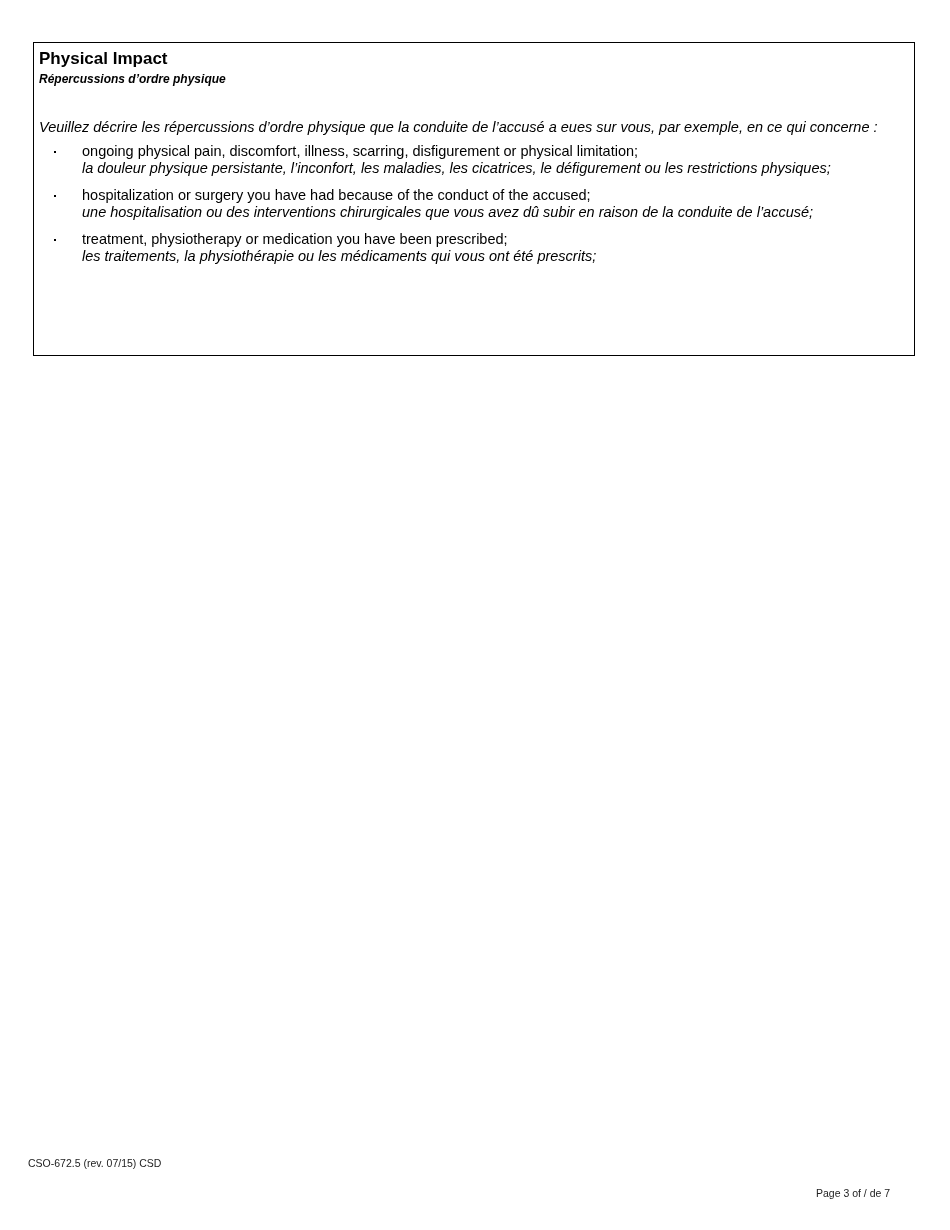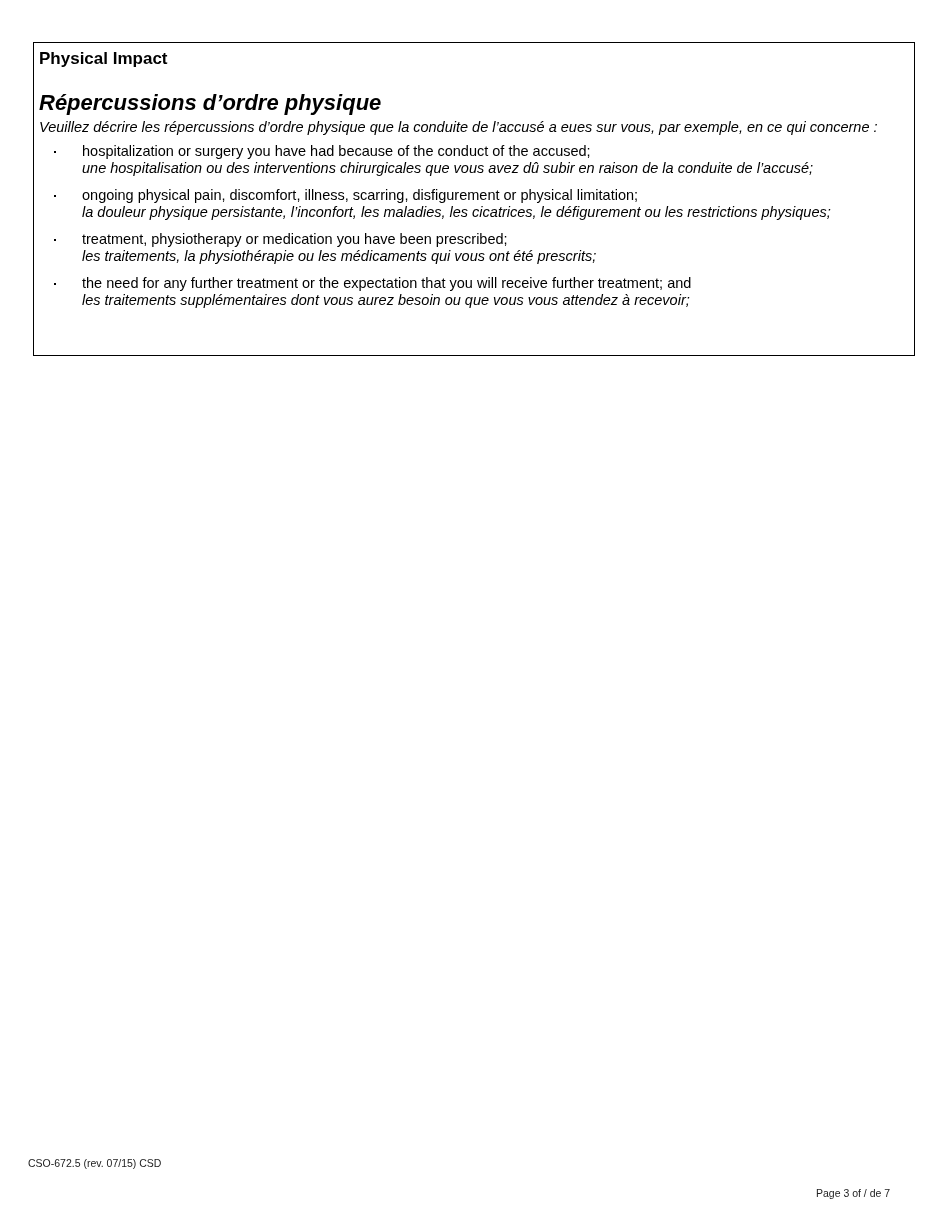--- a/index.html
+++ b/index.html
@@ -29,25 +29,24 @@
       left: 5px;
       top: 6px;
       font-size: 17px;
       font-weight: bold;
       line-height: 20px;
     }
     .title-fr {
       position: absolute;
       left: 5px;
       top: 26px;
-      font-size: 22px;
+      font-size: 12px;
       font-weight: bold;
       font-style: italic;
       line-height: 20px;
-      margin-top: 24px;
     }
     .intro-en {
       position: absolute;
       left: 5px;
       top: 57px;
       font-size: 14.5px;
       line-height: 18px;
       white-space: nowrap;
     }
     .intro-fr {
@@ -122,35 +121,30 @@
 <body>
 
 <div class="section-box">
   <div class="title-en">Physical Impact</div>
   <div class="title-fr">Répercussions d’ordre physique</div>
   <div class="intro-fr">Veuillez décrire les répercussions d’ordre physique que la conduite de l’accusé a eues sur vous, par exemple, en ce qui concerne :</div>
 
   <ul class="bullet-list">
     <li class="bullet-item">
       <span class="bullet-dot"></span>
+      <div class="bullet-en">ongoing physical pain, discomfort, illness, scarring, disfigurement or physical limitation;</div>
+      <div class="bullet-fr">la douleur physique persistante, l’inconfort, les maladies, les cicatrices, le défigurement ou les restrictions physiques;</div>
+    </li>
+    <li class="bullet-item">
+      <span class="bullet-dot"></span>
       <div class="bullet-en">hospitalization or surgery you have had because of the conduct of the accused;</div>
       <div class="bullet-fr">une hospitalisation ou des interventions chirurgicales que vous avez dû subir en raison de la conduite de l’accusé;</div>
     </li>
     <li class="bullet-item">
       <span class="bullet-dot"></span>
-      <div class="bullet-en">ongoing physical pain, discomfort, illness, scarring, disfigurement or physical limitation;</div>
-      <div class="bullet-fr">la douleur physique persistante, l’inconfort, les maladies, les cicatrices, le défigurement ou les restrictions physiques;</div>
-    </li>
-    <li class="bullet-item">
-      <span class="bullet-dot"></span>
       <div class="bullet-en">treatment, physiotherapy or medication you have been prescribed;</div>
       <div class="bullet-fr">les traitements, la physiothérapie ou les médicaments qui vous ont été prescrits;</div>
-    </li>
-    <li class="bullet-item">
-      <span class="bullet-dot"></span>
-      <div class="bullet-en">the need for any further treatment or the expectation that you will receive further treatment; and</div>
-      <div class="bullet-fr">les traitements supplémentaires dont vous aurez besoin ou que vous vous attendez à recevoir;</div>
     </li>
   </ul>
 </div>
 
 <div class="footer-left">CSO-672.5 (rev. 07/15) CSD</div>
 <div class="footer-right"><span>Page 3 of / </span><span class="it">de</span><span> 7</span></div>
 
 </body></html>

